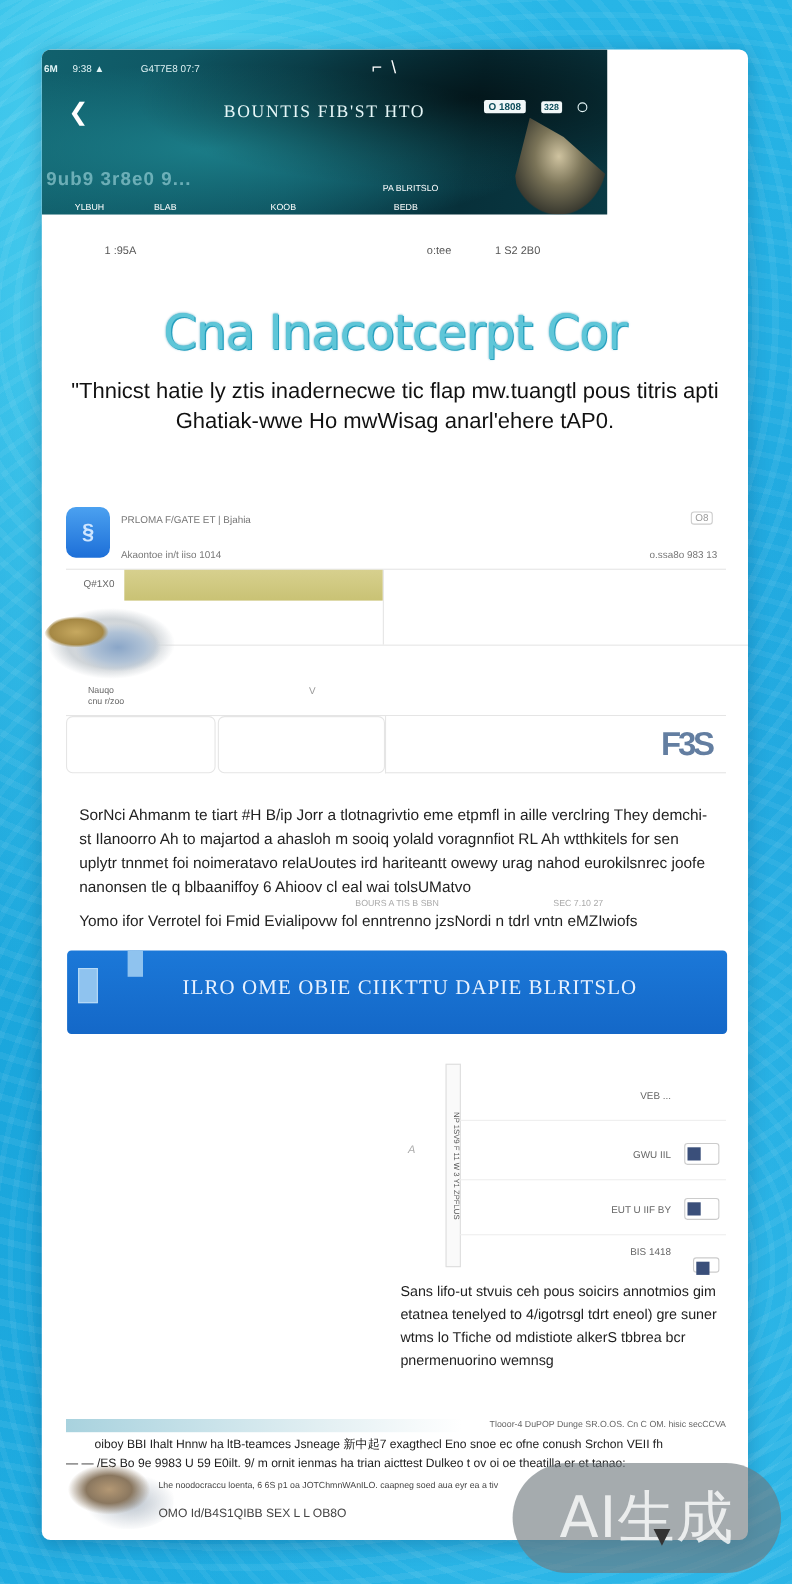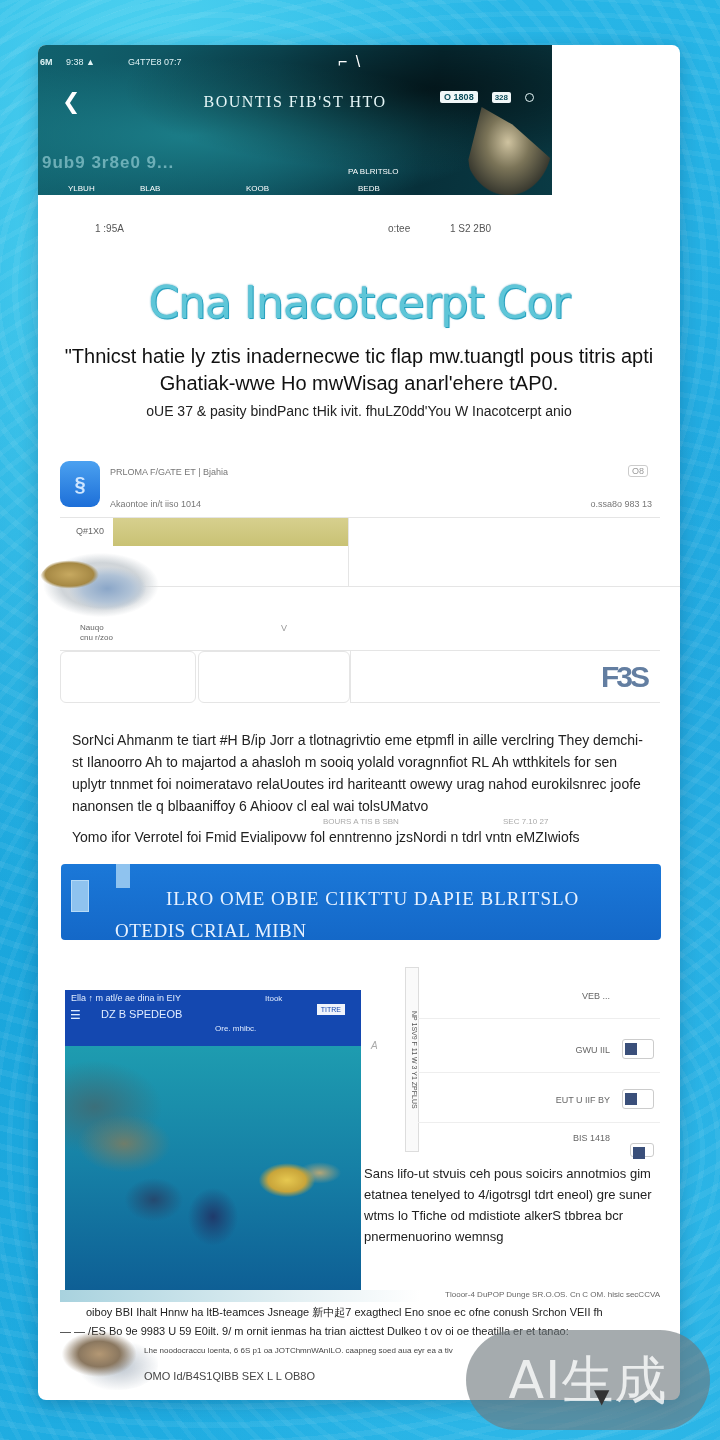--- a/index.html
+++ b/index.html
@@ -188,21 +188,20 @@
   </div>
 
   <div class="stats">
     <span style="left:57px">1 :95A</span>
     <span style="left:350px">o:tee</span>
     <span style="left:412px">1 S2 2B0</span>
   </div>
 
   <div class="big-title">Cna Inacotcerpt   Cor</div>
   <div class="lead">"Thnicst hatie ly ztis inadernecwe tic flap mw.tuangtl pous titris apti Ghatiak-wwe Ho mwWisag anarl'ehere tAP0.</div>
-  <div class="lead-small">oUE 37 &amp; pasity bindPanc tHik ivit. fhuLZ0dd'You W Inacotcerpt anio</div>
 
   <div class="app-card">
     <div class="app-icon">§</div>
     <div class="app-name">PRLOMA F/GATE ET | Bjahia</div>
     <div class="app-meta">Akaontoe in/t iiso 1014</div>
     <div class="app-right-top">O8</div>
     <div class="app-right-bot">o.ssa8o 983 13</div>
   </div>
 
   <div class="grid-line" style="left:22px; top:472px; width:600px; height:1px;"></div>
@@ -227,34 +226,22 @@
 
   <div class="body-para">SorNci Ahmanm te tiart #H B/ip Jorr a tlotnagrivtio eme etpmfl in aille verclring They demchi-st Ilanoorro Ah to majartod a ahasloh m sooiq yolald voragnnfiot RL Ah wtthkitels for sen uplytr tnnmet foi noimeratavo relaUoutes ird hariteantt owewy urag nahod eurokilsnrec joofe nanonsen tle q blbaaniffoy 6 Ahioov cl eal wai tolsUMatvo</div>
   <div class="body-sub">BOURS A TIS B SBN</div>
   <div class="body-sub2">SEC 7.10 27</div>
   <div class="body-line">Yomo ifor Verrotel foi Fmid Evialipovw fol enntrenno jzsNordi n tdrl vntn eMZIwiofs</div>
 
   <div class="cta">
     <div class="ico"></div>
     <div class="ico2"></div>
     <div class="t1">ILRO OME OBIE CIIKTTU DAPIE BLRITSLO</div>
-    <div class="t2">OTEDIS CRIAL MIBN</div>
-  </div>
-
-  <div class="media">
-    <div class="bar">
-      <span class="l1">Ella ↑ m atl/e ae dina in EIY</span>
-      <span class="l1r">Itook</span>
-      <span class="menu">☰</span>
-      <span class="l2">DZ B SPEDEOB</span>
-      <span class="btn">TITRE</span>
-      <span class="l3">Ore. mhibc.</span>
-    </div>
-    <div class="sea"></div>
-  </div>
+  </div>
+
 
   <div class="side-strip">NP 1SV9 F 11 W 3 Y1 ZPFLUS</div>
   <div class="a-marker">A</div>
 
   <div class="settings-list">
     <div class="s-row" style="top:0;">
       <span class="lbl">VEB ...</span>
     </div>
     <div class="s-row" style="top:54px;">
       <span class="lbl">GWU IIL</span>

